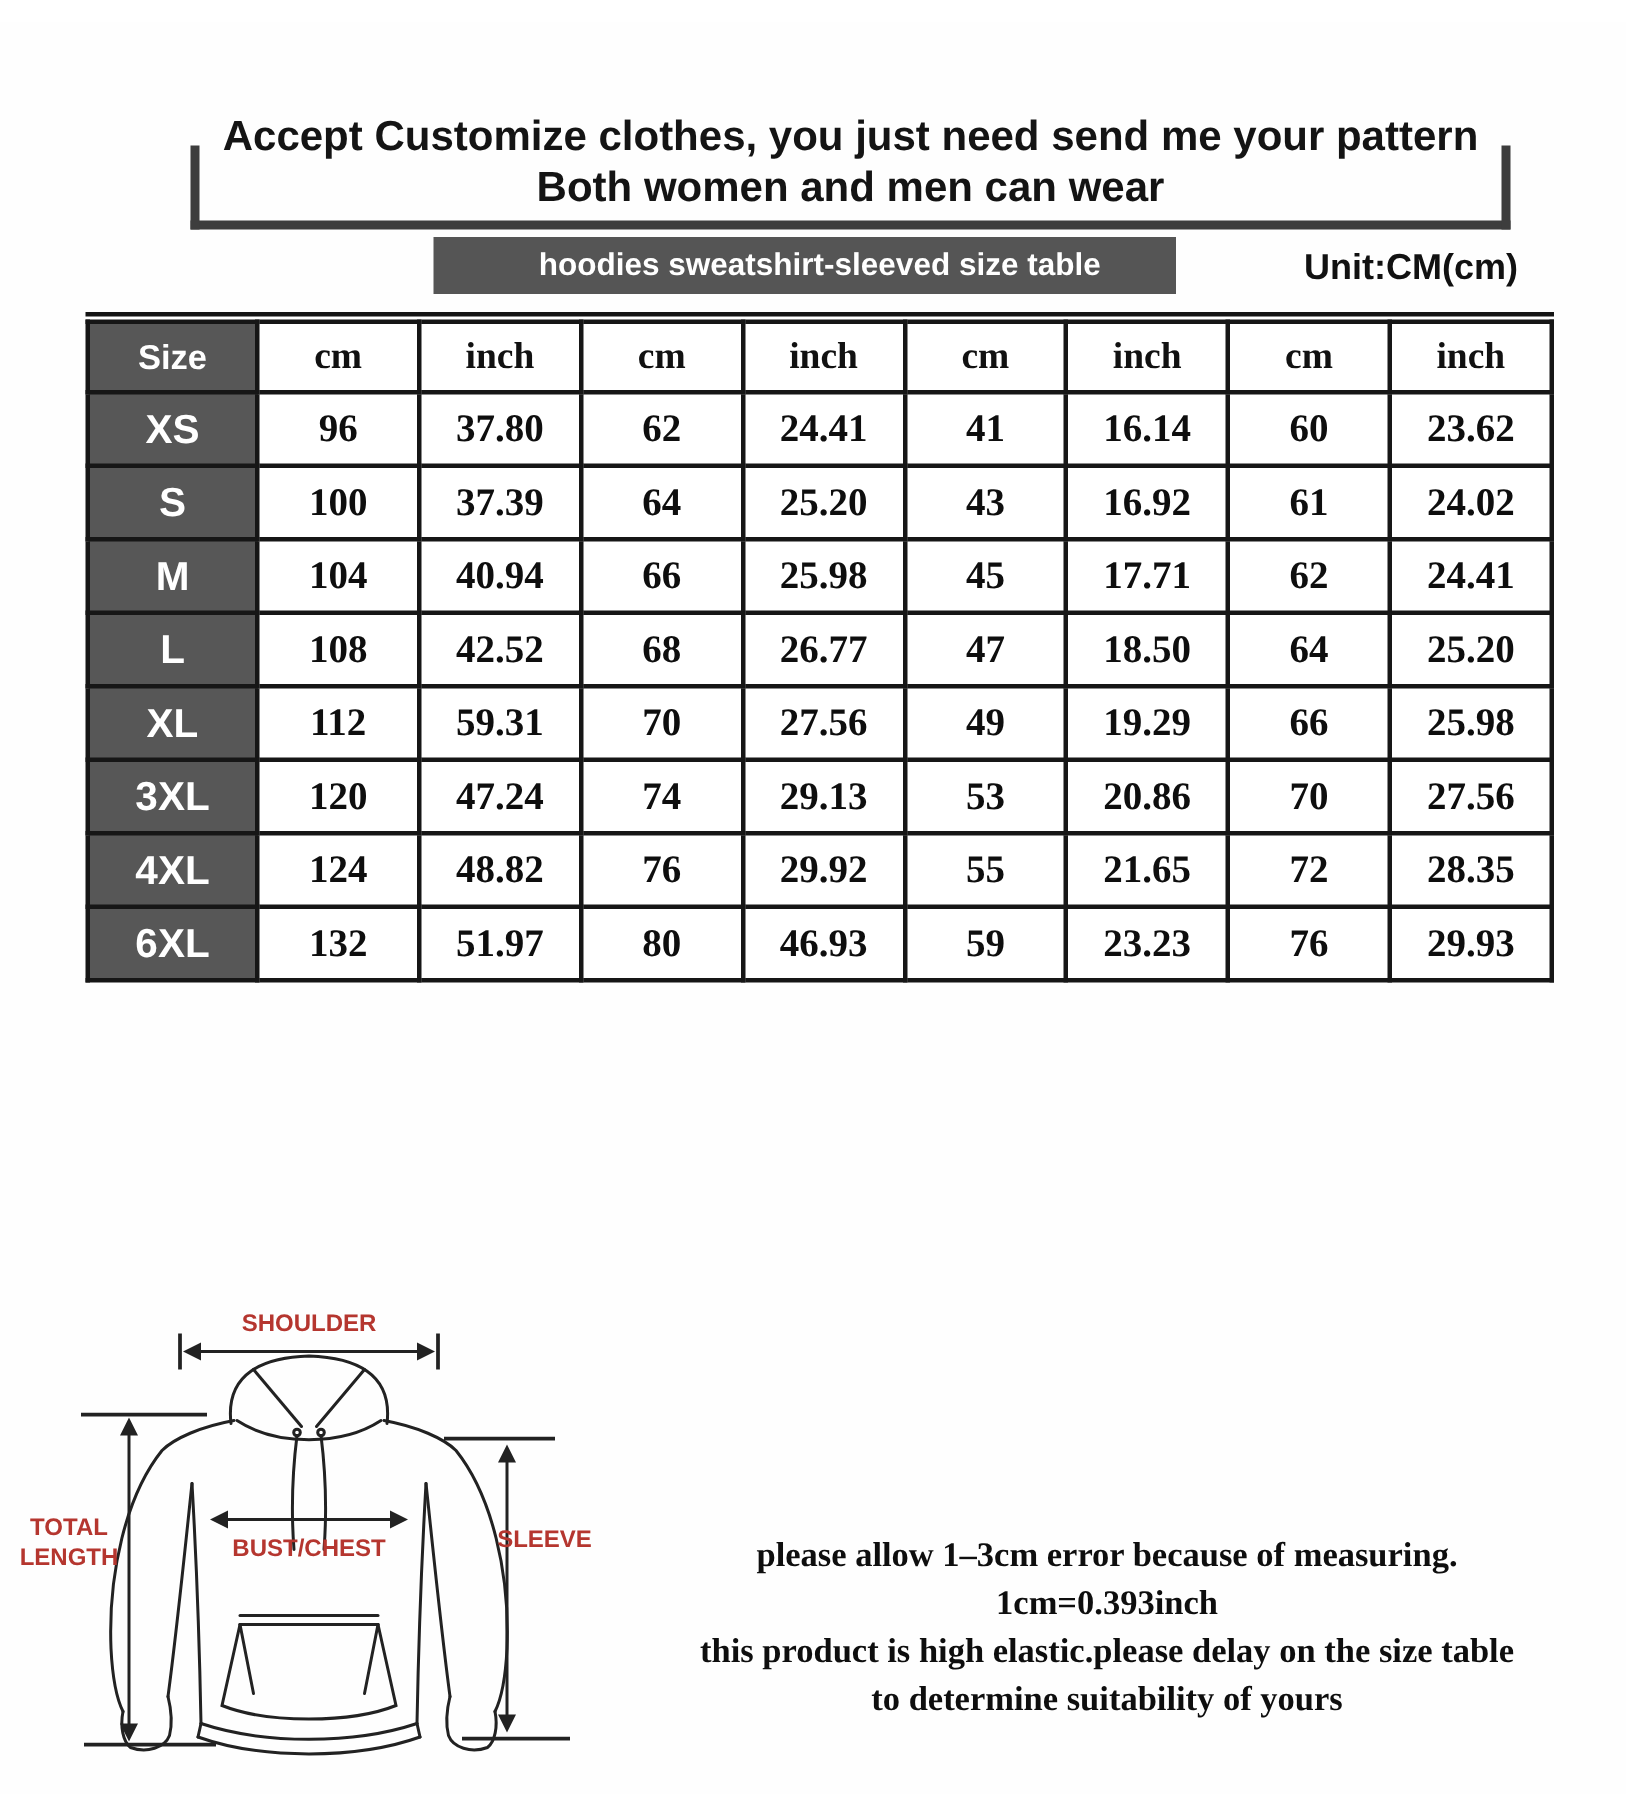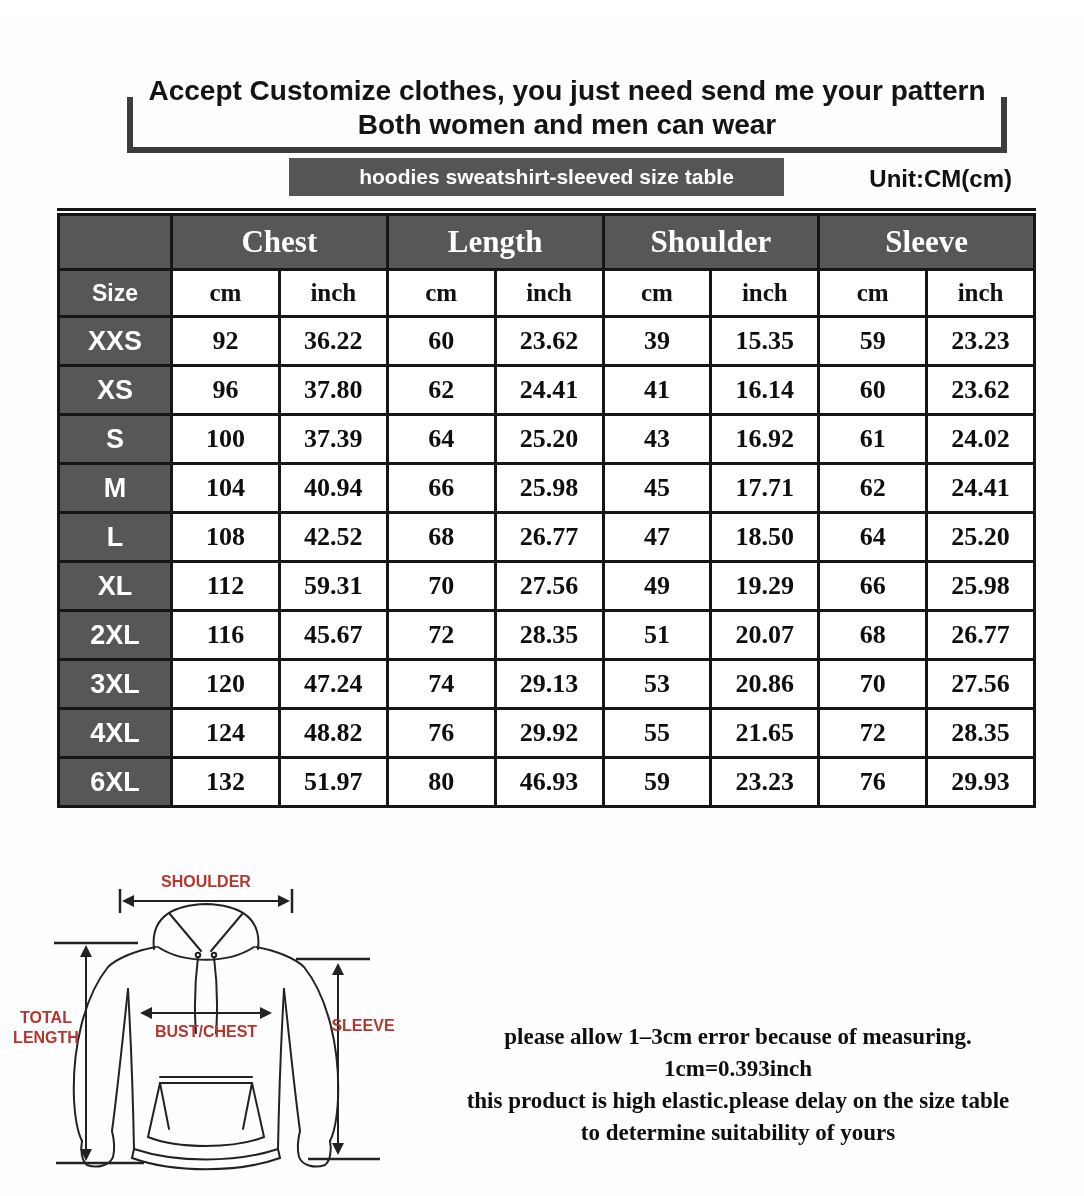--- a/index.html
+++ b/index.html
@@ -104,52 +104,34 @@
         <col>
           <col>
           <col>
           <col>
           <col>
           <col>
           <col>
           <col>
       </colgroup>
       <thead>
-        <tr>
-          <th class="corner-cell"></th>
-          <th class="group-head" colspan="2">Chest</th>
-          <th class="group-head" colspan="2">Length</th>
-          <th class="group-head" colspan="2">Shoulder</th>
-          <th class="group-head" colspan="2">Sleeve</th>
-        </tr>
         <tr>
           <th class="size-col-head">Size</th>
           <th class="unit-head">cm</th>
           <th class="unit-head">inch</th>
           <th class="unit-head">cm</th>
           <th class="unit-head">inch</th>
           <th class="unit-head">cm</th>
           <th class="unit-head">inch</th>
           <th class="unit-head">cm</th>
           <th class="unit-head">inch</th>
         </tr>
       </thead>
       <tbody>
           <tr>
-            <th class="size-cell">XXS</th>
-            <td class="measure">92</td>
-            <td class="measure">36.22</td>
-            <td class="measure">60</td>
-            <td class="measure">23.62</td>
-            <td class="measure">39</td>
-            <td class="measure">15.35</td>
-            <td class="measure">59</td>
-            <td class="measure">23.23</td>
-          </tr>
-          <tr>
             <th class="size-cell">XS</th>
             <td class="measure">96</td>
             <td class="measure">37.80</td>
             <td class="measure">62</td>
             <td class="measure">24.41</td>
             <td class="measure">41</td>
             <td class="measure">16.14</td>
             <td class="measure">60</td>
             <td class="measure">23.62</td>
           </tr>
@@ -191,31 +173,20 @@
             <td class="measure">112</td>
             <td class="measure">59.31</td>
             <td class="measure">70</td>
             <td class="measure">27.56</td>
             <td class="measure">49</td>
             <td class="measure">19.29</td>
             <td class="measure">66</td>
             <td class="measure">25.98</td>
           </tr>
           <tr>
-            <th class="size-cell">2XL</th>
-            <td class="measure">116</td>
-            <td class="measure">45.67</td>
-            <td class="measure">72</td>
-            <td class="measure">28.35</td>
-            <td class="measure">51</td>
-            <td class="measure">20.07</td>
-            <td class="measure">68</td>
-            <td class="measure">26.77</td>
-          </tr>
-          <tr>
             <th class="size-cell">3XL</th>
             <td class="measure">120</td>
             <td class="measure">47.24</td>
             <td class="measure">74</td>
             <td class="measure">29.13</td>
             <td class="measure">53</td>
             <td class="measure">20.86</td>
             <td class="measure">70</td>
             <td class="measure">27.56</td>
           </tr>

